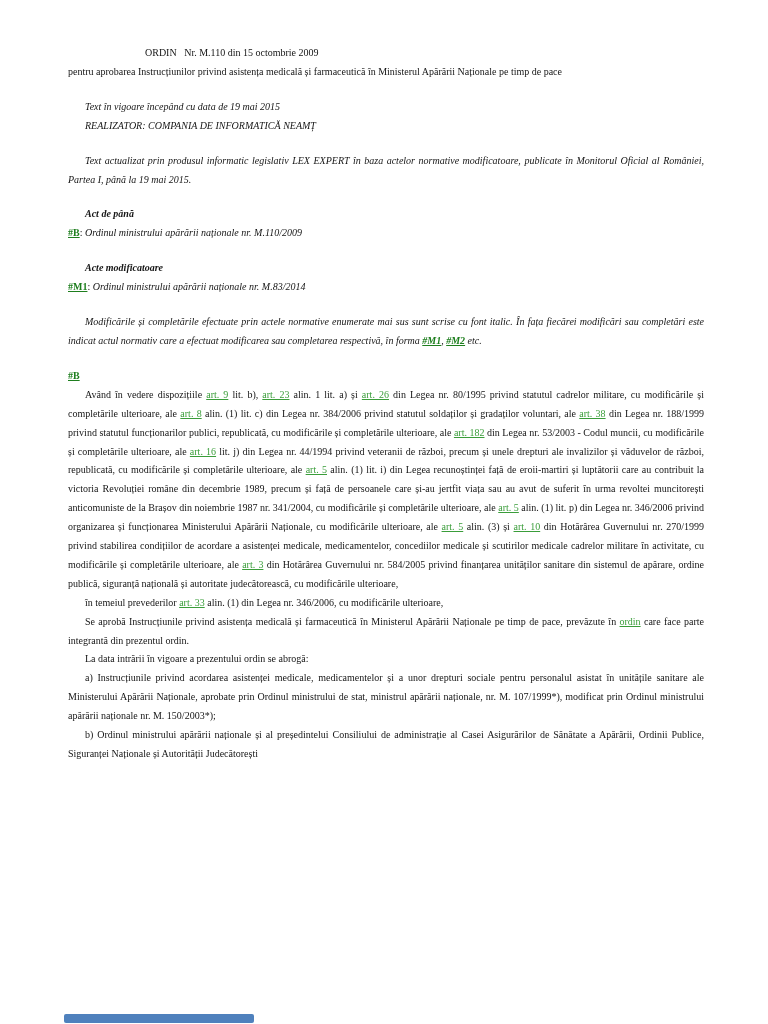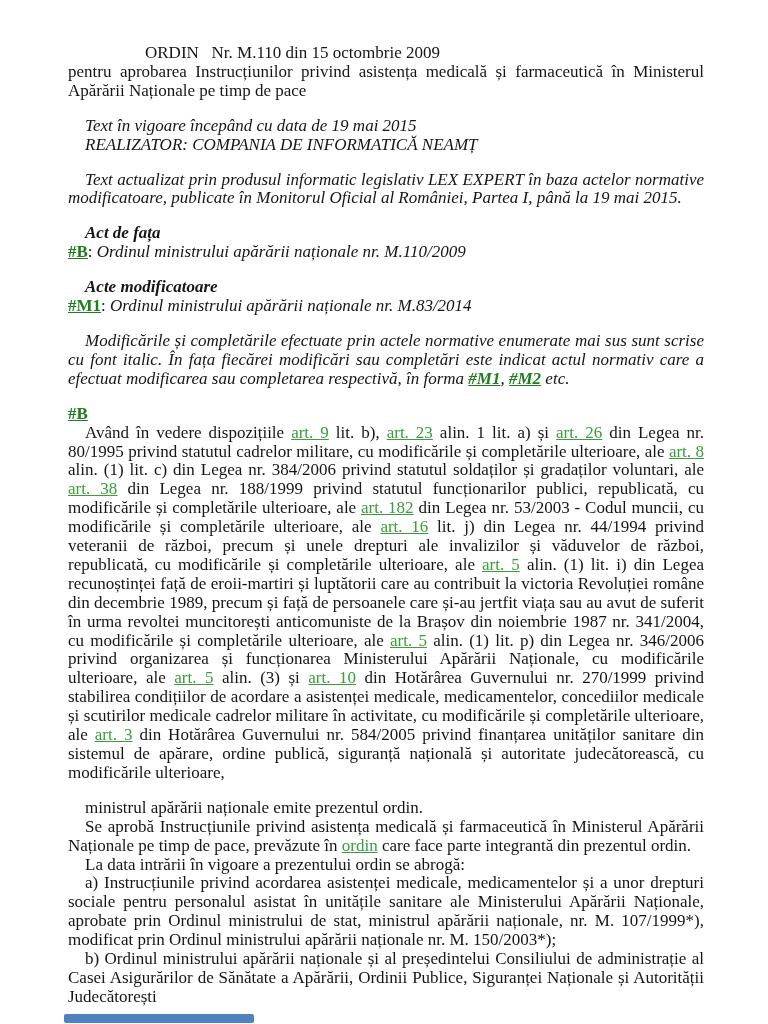--- a/index.html
+++ b/index.html
@@ -2,21 +2,21 @@
 <html lang="ro" style="--link-green: #3a9d3a; --anchor-green: #1e7e1e; --footer-blue: #4f81bd;"><head>
 <meta charset="utf-8">
 <title>ORDIN Nr. M.110 din 15 octombrie 2009</title>
 <style>
   html, body { margin:0; padding:0; background:#ffffff; }
   .page {
     position:relative; box-sizing:border-box;
     width:768px; height:1024px; overflow:hidden;
     background:#ffffff; color:#151515;
     font-family:"Liberation Serif", serif;
-    font-size:17px; line-height:18.9px;
+    font-size:10px; line-height:18.9px;
   }
   .doc-body {
     position:absolute; top:44px; left:68px; width:636px;
   }
   p.blk { margin:0; padding:0; text-align:justify; }
   p.left { text-align:left;font-family:Liberation Serif, serif; }
   p.ind  { text-indent:17px; }
   p.title-line { text-indent:77px; text-align:left; }
   p.gap  { margin-top:16px; }
   p.gap2 { margin-top:30px; }
@@ -38,27 +38,27 @@
 </head>
 <body>
 
 <div class="page">
   <div class="doc-body" id="doc-body">
       <p class="blk title-line"><span class="">ORDIN &nbsp; Nr. M.110 din 15 octombrie 2009</span></p>
       <p class="blk"><span class="">pentru aprobarea Instrucțiunilor privind asistența medicală și farmaceutică în Ministerul Apărării Naționale pe timp de pace</span></p>
       <p class="blk ind gap left"><span class="it ">Text în vigoare începând cu data de 19 mai 2015</span></p>
       <p class="blk ind left"><span class="it ">REALIZATOR: COMPANIA DE INFORMATICĂ NEAMȚ</span></p>
       <p class="blk ind gap"><span class="it ">Text actualizat prin produsul informatic legislativ LEX EXPERT în baza actelor normative modificatoare, publicate în Monitorul Oficial al României, Partea I, până la 19 mai 2015.</span></p>
-      <p class="blk ind gap left"><span class="it b">Act de fața</span></p>
+      <p class="blk ind gap left"><span class="it b">Act de până</span></p>
       <p class="blk left"><a href="#" class="lnk lnk-b">#B</a><span class="">: </span><span class="it ">Ordinul ministrului apărării naționale nr. M.110/2009</span></p>
       <p class="blk ind gap left"><span class="it b">Acte modificatoare</span></p>
       <p class="blk left"><a href="#" class="lnk lnk-b">#M1</a><span class="">: </span><span class="it ">Ordinul ministrului apărării naționale nr. M.83/2014</span></p>
       <p class="blk ind gap"><span class="it ">Modificările și completările efectuate prin actele normative enumerate mai sus sunt scrise cu font italic. În fața fiecărei modificări sau completări este indicat actul normativ care a efectuat modificarea sau completarea respectivă, în forma </span><a href="#" class="lnk lnk-b it">#M1</a><span class="it ">, </span><a href="#" class="lnk lnk-b it">#M2</a><span class="it "> etc.</span></p>
       <p class="blk left gap"><a href="#" class="lnk lnk-b">#B</a></p>
       <p class="blk ind"><span class="">Având în vedere dispozițiile </span><a href="#" class="lnk">art. 9</a><span class=""> lit. b), </span><a href="#" class="lnk">art. 23</a><span class=""> alin. 1 lit. a) și </span><a href="#" class="lnk">art. 26</a><span class=""> din Legea nr. 80/1995 privind statutul cadrelor militare, cu modificările și completările ulterioare, ale </span><a href="#" class="lnk">art. 8</a><span class=""> alin. (1) lit. c) din Legea nr. 384/2006 privind statutul soldaților și gradaților voluntari, ale </span><a href="#" class="lnk">art. 38</a><span class=""> din Legea nr. 188/1999 privind statutul funcționarilor publici, republicată, cu modificările și completările ulterioare, ale </span><a href="#" class="lnk">art. 182</a><span class=""> din Legea nr. 53/2003 - Codul muncii, cu modificările și completările ulterioare, ale </span><a href="#" class="lnk">art. 16</a><span class=""> lit. j) din Legea nr. 44/1994 privind veteranii de război, precum și unele drepturi ale invalizilor și văduvelor de război, republicată, cu modificările și completările ulterioare, ale </span><a href="#" class="lnk">art. 5</a><span class=""> alin. (1) lit. i) din Legea recunoștinței față de eroii-martiri și luptătorii care au contribuit la victoria Revoluției române din decembrie 1989, precum și față de persoanele care și-au jertfit viața sau au avut de suferit în urma revoltei muncitorești anticomuniste de la Brașov din noiembrie 1987 nr. 341/2004, cu modificările și completările ulterioare, ale </span><a href="#" class="lnk">art. 5</a><span class=""> alin. (1) lit. p) din Legea nr. 346/2006 privind organizarea și funcționarea Ministerului Apărării Naționale, cu modificările ulterioare, ale </span><a href="#" class="lnk">art. 5</a><span class=""> alin. (3) și </span><a href="#" class="lnk">art. 10</a><span class=""> din Hotărârea Guvernului nr. 270/1999 privind stabilirea condițiilor de acordare a asistenței medicale, medicamentelor, concediilor medicale și scutirilor medicale cadrelor militare în activitate, cu modificările și completările ulterioare, ale </span><a href="#" class="lnk">art. 3</a><span class=""> din Hotărârea Guvernului nr. 584/2005 privind finanțarea unităților sanitare din sistemul de apărare, ordine publică, siguranță națională și autoritate judecătorească, cu modificările ulterioare,</span></p>
-      <p class="blk ind gap left"><span class="">ministrul apărării naționale emite prezentul ordin.</span></p>
+      <p class="blk ind"><span class="">în temeiul prevederilor </span><a href="#" class="lnk">art. 33</a><span class=""> alin. (1) din Legea nr. 346/2006, cu modificările ulterioare,</span></p>
       <p class="blk ind"><span class="">Se aprobă Instrucțiunile privind asistența medicală și farmaceutică în Ministerul Apărării Naționale pe timp de pace, prevăzute în </span><a href="#" class="lnk">ordin</a><span class=""> care face parte integrantă din prezentul ordin.</span></p>
       <p class="blk ind left"><span class="">La data intrării în vigoare a prezentului ordin se abrogă:</span></p>
       <p class="blk ind"><span class="">a) Instrucțiunile privind acordarea asistenței medicale, medicamentelor și a unor drepturi sociale pentru personalul asistat în unitățile sanitare ale Ministerului Apărării Naționale, aprobate prin Ordinul ministrului de stat, ministrul apărării naționale, nr. M. 107/1999*), modificat prin Ordinul ministrului apărării naționale nr. M. 150/2003*);</span></p>
       <p class="blk ind"><span class="">b) Ordinul ministrului apărării naționale și al președintelui Consiliului de administrație al Casei Asigurărilor de Sănătate a Apărării, Ordinii Publice, Siguranței Naționale și Autorității Judecătorești</span></p>
     </div>
   <div class="blue-bar"></div>
 </div>
 
 </body></html>

